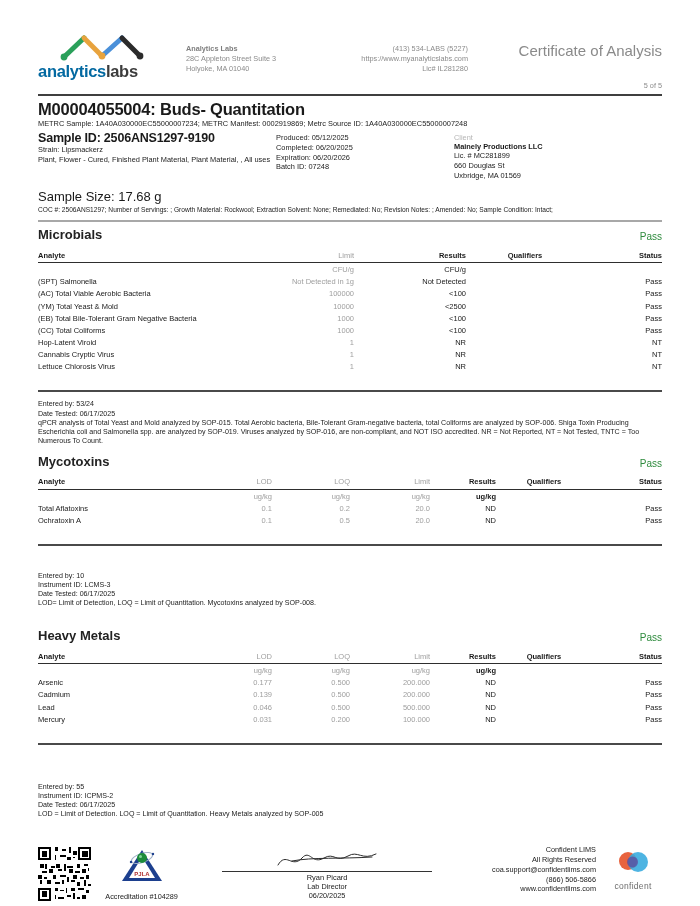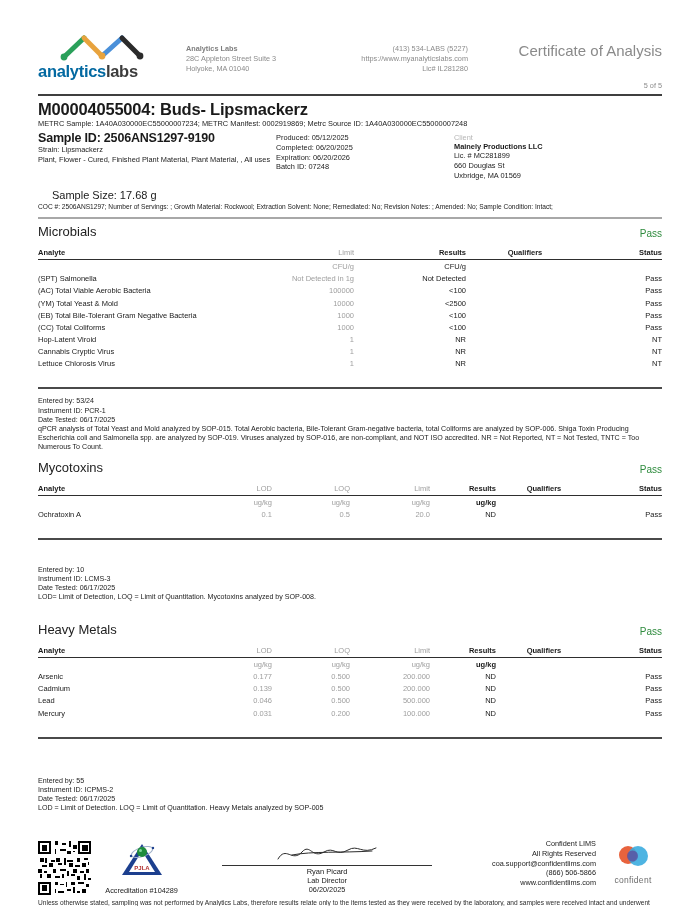--- a/index.html
+++ b/index.html
@@ -26,27 +26,27 @@
   .sample-title { font-size:16.5px; font-weight:bold; margin-top:4px; letter-spacing:-0.2px; }
   .metrc-line { font-size:7.4px; color:#222; }
   .info-grid { display:flex; margin-top:3px; }
   .info-left { width:238px; }
   .sample-id { font-size:12.5px; font-weight:bold; letter-spacing:-0.2px; }
   .small-line { font-size:7.4px; line-height:1.32; color:#222; }
   .info-mid { width:178px; padding-top:2px; }
   .info-right { flex:1; padding-top:2px; }
   .client-label { color:#b5b5b5; font-size:7.4px; }
   .client-name { font-weight:bold; font-size:7.4px; }
-  .sample-size { font-size:11px; margin-top:9px;margin-left:14px; }
+  .sample-size { font-size:13px; margin-top:9px; }
   .coc-line { font-size:6.6px; margin-top:2px; color:#222; }
 
   
   .section-rule { border-top:2px solid #a8a8a8; margin-top:7px; }
   .section-head { display:flex; justify-content:space-between; align-items:flex-end; margin-top:5px; }
-  .section-title { font-size:13px; font-weight:400; color:#222; }
+  .section-title { font-size:13px; font-weight:700; color:#222; }
   .pass-badge { font-size:10px; color:#2e8b3d; }
 
   table { width:100%; border-collapse:collapse; margin-top:7px; }
   th, td { font-size:7.5px; font-weight:normal; padding:1.6px 0; white-space:nowrap; }
   tr.head-row th { border-bottom:1.5px solid #2e2e2e; padding-bottom:2.5px; }
   th.c-analyte { text-align:left; font-weight:bold; }
   .c-num { text-align:right; }
   .c-qual { text-align:center; }
   .c-status { text-align:right; }
   th.c-bold { font-weight:bold; }
@@ -110,21 +110,21 @@
       <div>https://www.myanalyticslabs.com</div>
       <div>Lic# IL281280</div>
     </div>
     <div class="header-right">
       <div class="coa-title">Certificate of Analysis</div>
       <div class="page-num">5 of 5</div>
     </div>
   </div>
   <div class="header-rule"></div>
 
-  <div class="sample-title">M00004055004: Buds- Lipsmackerz</div>
+  <div class="sample-title">M00004055004: Buds- Quantitation</div>
   <div class="metrc-line">METRC Sample: 1A40A030000EC55000007234; METRC Manifest: 0002919869; Metrc Source ID: 1A40A030000EC55000007248</div>
   <div class="info-grid">
     <div class="info-left">
       <div class="sample-id">Sample ID: 2506ANS1297-9190</div>
       <div class="small-line">Strain: Lipsmackerz</div>
       <div class="small-line">Plant, Flower - Cured, Finished Plant Material, Plant Material, , All uses</div>
     </div>
     <div class="info-mid">
       <div class="small-line">Produced: 05/12/2025</div>
       <div class="small-line">Completed: 06/20/2025</div>
@@ -216,21 +216,20 @@
       <td class="c-analyte">Lettuce Chlorosis Virus</td>
       <td class="c-num gray">1</td>
       <td class="c-num">NR</td>
       <td class="c-qual"></td>
       <td class="c-status">NT</td>
     </tr>
   </tbody>
     </table>
   <div class="notes mt8">
     <p>Entered by: 53/24</p>
-    <p>Instrument ID: PCR-1</p>
     <p>Date Tested: 06/17/2025</p>
     <p class="para">qPCR analysis of Total Yeast and Mold analyzed by SOP-015. Total Aerobic bacteria, Bile-Tolerant Gram-negative bacteria, total Coliforms are analyzed by SOP-006. Shiga Toxin Producing Escherichia coli and Salmonella spp. are analyzed by SOP-019. Viruses analyzed by SOP-016, are non-compliant, and NOT ISO accredited. NR = Not Reported, NT = Not Tested, TNTC = Too Numerous To Count.</p>
   </div>
 
   <div class="section-head sec-gap-myco">
     <div class="section-title">Mycotoxins</div>
     <div class="pass-badge">Pass</div>
   </div>
   <table>
     <tbody>
@@ -244,20 +243,29 @@
       <th class="c-status c-bold w-st2">Status</th>
     </tr>
     <tr>
       <td class="c-analyte"></td>
       <td class="c-num gray">ug/kg</td>
       <td class="c-num gray">ug/kg</td>
       <td class="c-num gray">ug/kg</td>
       <td class="c-num bold">ug/kg</td>
       <td class="c-qual"></td>
           <td class="c-status"></td>
+    </tr>
+    <tr>
+      <td class="c-analyte">Total Aflatoxins</td>
+      <td class="c-num gray">0.1</td>
+      <td class="c-num gray">0.2</td>
+      <td class="c-num gray">20.0</td>
+      <td class="c-num">ND</td>
+      <td class="c-qual"></td>
+      <td class="c-status">Pass</td>
     </tr>
     <tr class="last">
       <td class="c-analyte">Ochratoxin A</td>
       <td class="c-num gray">0.1</td>
       <td class="c-num gray">0.5</td>
       <td class="c-num gray">20.0</td>
       <td class="c-num">ND</td>
       <td class="c-qual"></td>
       <td class="c-status">Pass</td>
     </tr>

